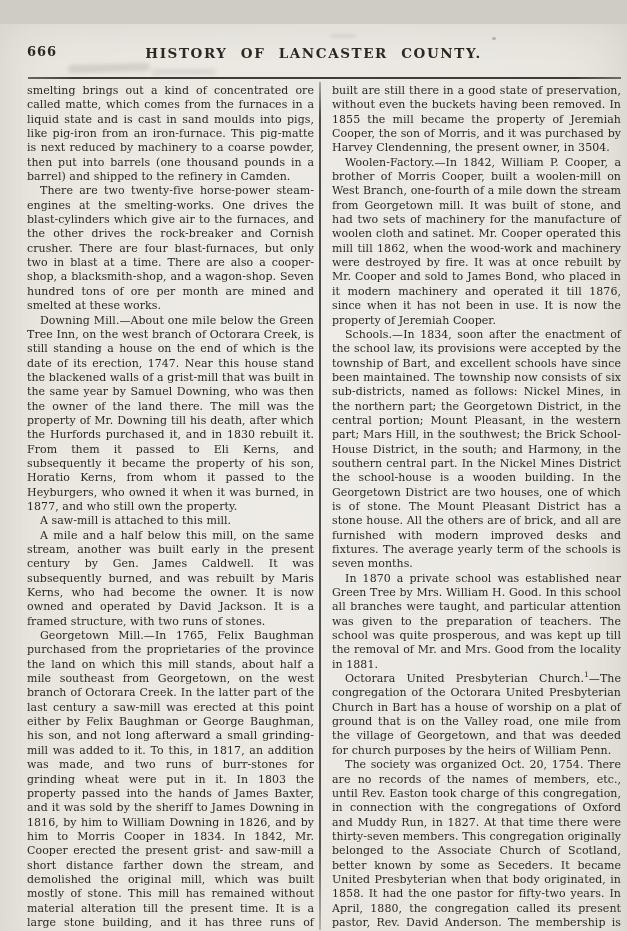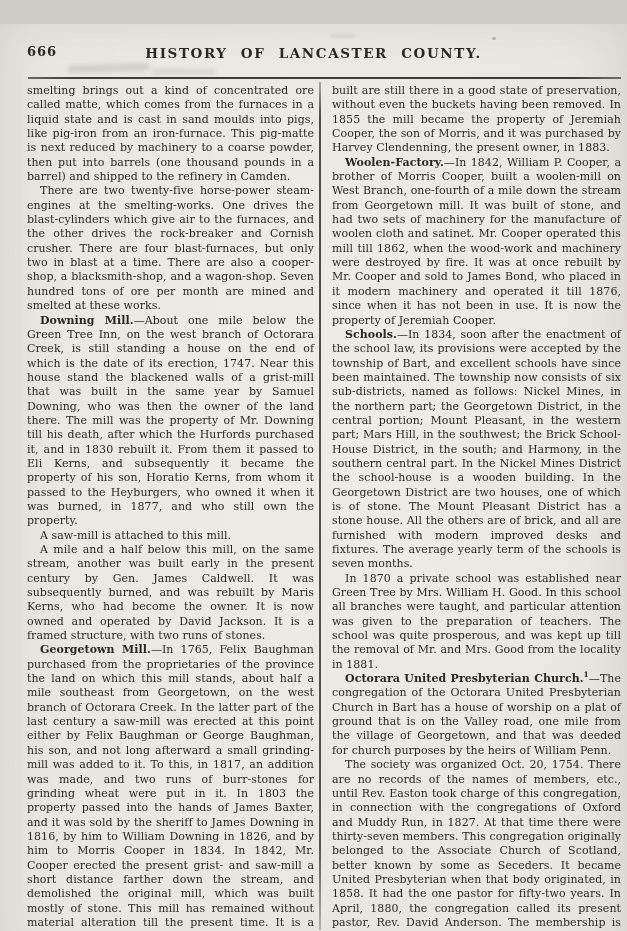--- a/index.html
+++ b/index.html
@@ -36,21 +36,21 @@
     position:absolute;top:60px;
     font-size:11px;line-height:14.35px;
     text-align:justify;
     letter-spacing:0.05px;
   }
   #col-left{left:27px;width:287px;}
   #col-right{left:332px;width:289px;}
   .para{margin:0;text-indent:13px;}
   .para.noindent{text-indent:0;}
   .para.justify-last{text-align-last:justify;}
-  .runin{font-weight:bold;}
+  .runin{font-weight:normal;}
   sup{font-size:7.5px;line-height:0;vertical-align:super;}
   .footnote-rule{
     height:1px;margin:9px 6px 0 4px;
     background:linear-gradient(90deg, rgba(68,65,59,0.6), #44413b 10%, #44413b 95%, rgba(68,65,59,0.4));
   }
   .smudge{position:absolute;border-radius:4px;pointer-events:none;}
   .smudge.a{left:68px;top:40px;width:82px;height:8px;background:rgba(112,108,98,0.20);filter:blur(2px);transform:rotate(-1.5deg);}
   .smudge.b{left:152px;top:45px;width:64px;height:6px;background:rgba(112,108,98,0.14);filter:blur(2px);}
   .smudge.c{left:330px;top:10px;width:26px;height:4px;background:rgba(112,108,98,0.12);filter:blur(1.5px);}
   .speck{position:absolute;background:rgba(60,57,50,0.3);border-radius:50%;filter:blur(0.5px);pointer-events:none;}
@@ -77,21 +77,21 @@
       <p class="para noindent">smelting brings out a kind of concentrated ore called matte, which comes from the furnaces in a liquid state and is cast in sand moulds into pigs, like pig-iron from an iron-furnace. This pig-matte is next reduced by machinery to a coarse powder, then put into barrels (one thousand pounds in a barrel) and shipped to the refinery in Camden.</p>
       <p class="para">There are two twenty-five horse-power steam-engines at the smelting-works. One drives the blast-cylinders which give air to the furnaces, and the other drives the rock-breaker and Cornish crusher. There are four blast-furnaces, but only two in blast at a time. There are also a cooper-shop, a blacksmith-shop, and a wagon-shop. Seven hundred tons of ore per month are mined and smelted at these works.</p>
       <p class="para"><b class="runin">Downing Mill.</b>—About one mile below the Green Tree Inn, on the west branch of Octorara Creek, is still standing a house on the end of which is the date of its erection, 1747. Near this house stand the blackened walls of a grist-mill that was built in the same year by Samuel Downing, who was then the owner of the land there. The mill was the property of Mr. Downing till his death, after which the Hurfords purchased it, and in 1830 rebuilt it. From them it passed to Eli Kerns, and subsequently it became the property of his son, Horatio Kerns, from whom it passed to the Heyburgers, who owned it when it was burned, in 1877, and who still own the property.</p>
       <p class="para">A saw-mill is attached to this mill.</p>
       <p class="para">A mile and a half below this mill, on the same stream, another was built early in the present century by Gen. James Caldwell. It was subsequently burned, and was rebuilt by Maris Kerns, who had become the owner. It is now owned and operated by David Jackson. It is a framed structure, with two runs of stones.</p>
       <p class="para justify-last"><b class="runin">Georgetown Mill.</b>—In 1765, Felix Baughman purchased from the proprietaries of the province the land on which this mill stands, about half a mile southeast from Georgetown, on the west branch of Octorara Creek. In the latter part of the last century a saw-mill was erected at this point either by Felix Baughman or George Baughman, his son, and not long afterward a small grinding-mill was added to it. To this, in 1817, an addition was made, and two runs of burr-stones for grinding wheat were put in it. In 1803 the property passed into the hands of James Baxter, and it was sold by the sheriff to James Downing in 1816, by him to William Downing in 1826, and by him to Morris Cooper in 1834. In 1842, Mr. Cooper erected the present grist- and saw-mill a short distance farther down the stream, and demolished the original mill, which was built mostly of stone. This mill has remained without material alteration till the present time. It is a large stone building, and it has three runs of stones and all the necessary machinery for merchant and grist work. It is worthy of remark that the original overshot water-wheels which were placed in this mill when it was</p>
     </div>
 
   <div class="col" id="col-right">
 
-  <p class="para noindent">built are still there in a good state of preservation, without even the buckets having been removed. In 1855 the mill became the property of Jeremiah Cooper, the son of Morris, and it was purchased by Harvey Clendenning, the present owner, in 1883.</p>
+  <p class="para noindent">built are still there in a good state of preservation, without even the buckets having been removed. In 1855 the mill became the property of Jeremiah Cooper, the son of Morris, and it was purchased by Harvey Clendenning, the present owner, in 3504.</p>
       <p class="para"><b class="runin">Woolen-Factory.</b>—In 1842, William P. Cooper, a brother of Morris Cooper, built a woolen-mill on West Branch, one-fourth of a mile down the stream from Georgetown mill. It was built of stone, and had two sets of machinery for the manufacture of woolen cloth and satinet. Mr. Cooper operated this mill till 1862, when the wood-work and machinery were destroyed by fire. It was at once rebuilt by Mr. Cooper and sold to James Bond, who placed in it modern machinery and operated it till 1876, since when it has not been in use. It is now the property of Jeremiah Cooper.</p>
       <p class="para"><b class="runin">Schools.</b>—In 1834, soon after the enactment of the school law, its provisions were accepted by the township of Bart, and excellent schools have since been maintained. The township now consists of six sub-districts, named as follows: Nickel Mines, in the northern part; the Georgetown District, in the central portion; Mount Pleasant, in the western part; Mars Hill, in the southwest; the Brick School-House District, in the south; and Harmony, in the southern central part. In the Nickel Mines District the school-house is a wooden building. In the Georgetown District are two houses, one of which is of stone. The Mount Pleasant District has a stone house. All the others are of brick, and all are furnished with modern improved desks and fixtures. The average yearly term of the schools is seven months.</p>
       <p class="para">In 1870 a private school was established near Green Tree by Mrs. William H. Good. In this school all branches were taught, and particular attention was given to the preparation of teachers. The school was quite prosperous, and was kept up till the removal of Mr. and Mrs. Good from the locality in 1881.</p>
       <p class="para"><b class="runin">Octorara United Presbyterian Church.<sup>1</sup></b>—The congregation of the Octorara United Presbyterian Church in Bart has a house of worship on a plat of ground that is on the Valley road, one mile from the village of Georgetown, and that was deeded for church purposes by the heirs of William Penn.</p>
       <p class="para justify-last">The society was organized Oct. 20, 1754. There are no records of the names of members, etc., until Rev. Easton took charge of this congregation, in connection with the congregations of Oxford and Muddy Run, in 1827. At that time there were thirty-seven members. This congregation originally belonged to the Associate Church of Scotland, better known by some as Seceders. It became United Presbyterian when that body originated, in 1858. It had the one pastor for fifty-two years. In April, 1880, the congregation called its present pastor, Rev. David Anderson. The membership is now seventy-three. In</p>
       <div class="footnote-rule"></div>
     </div>
 </div>
 
 </body></html>

